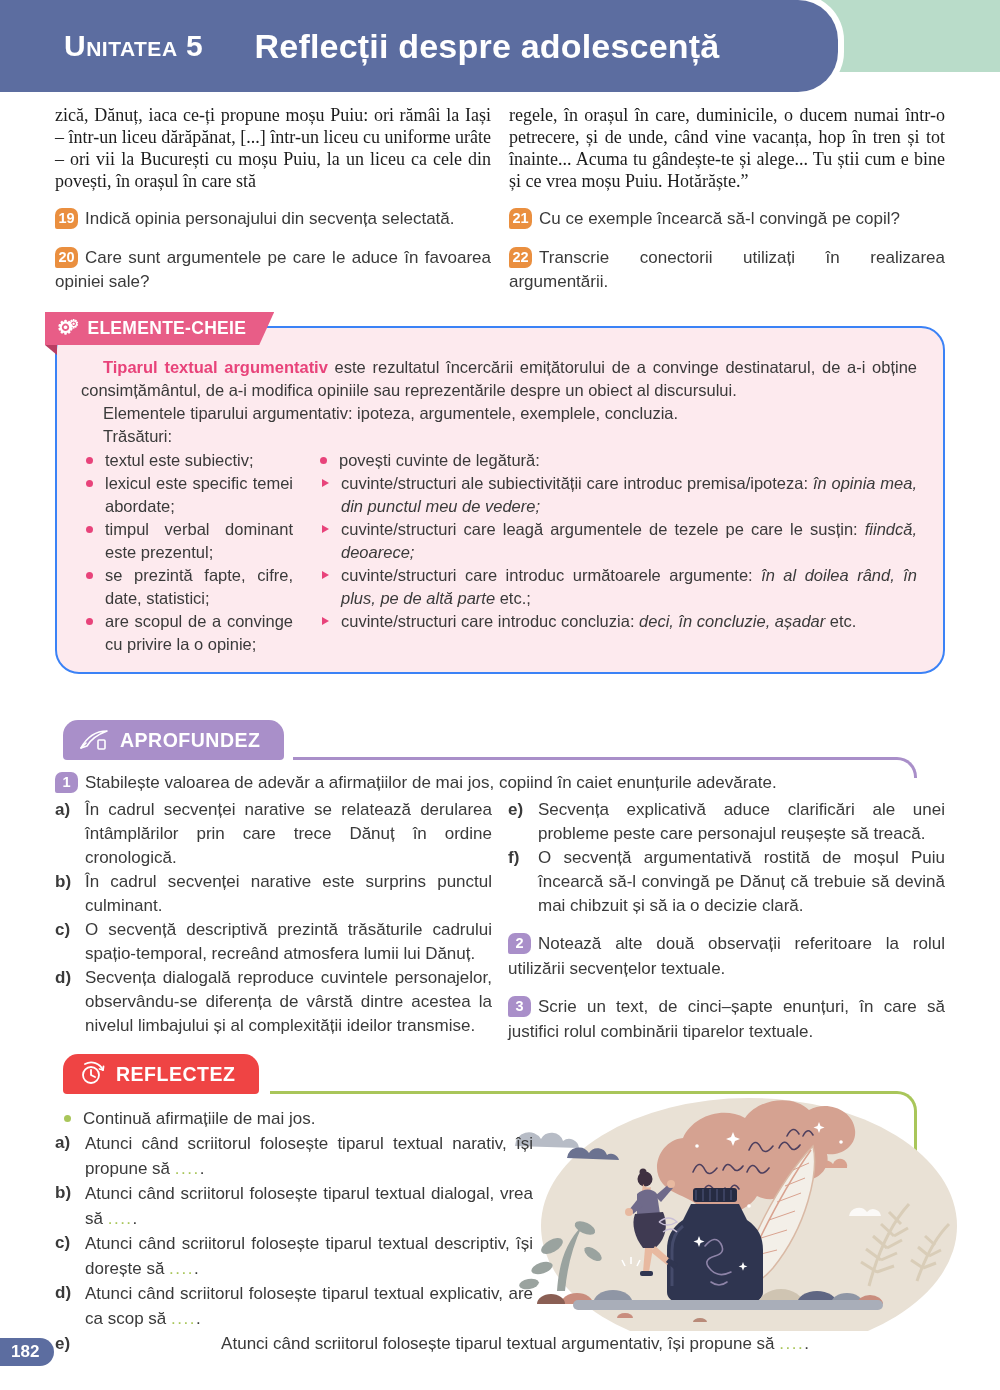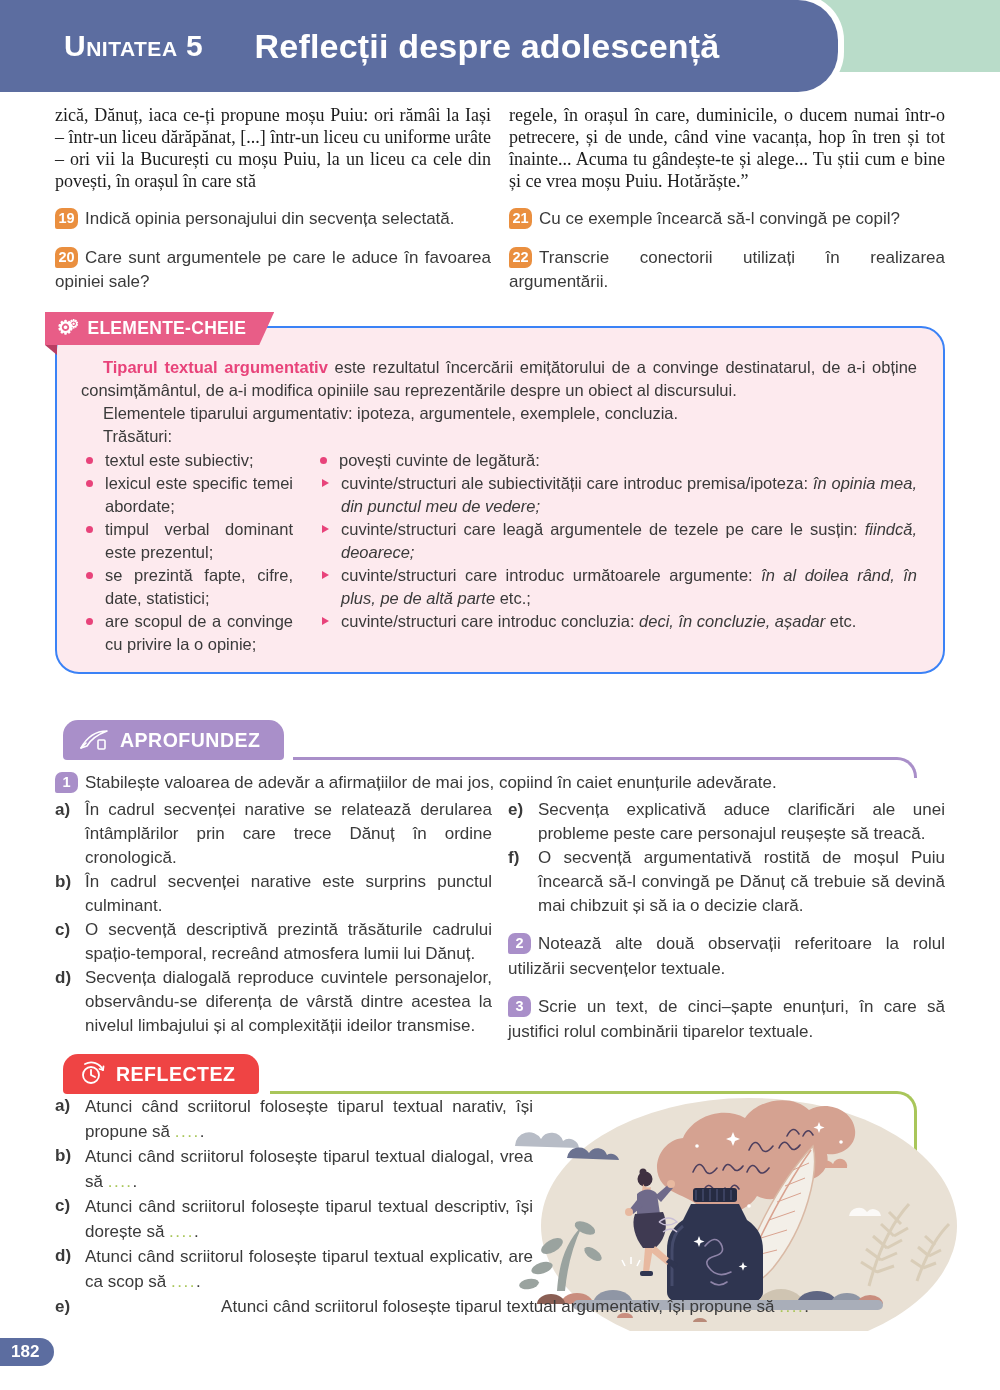--- a/index.html
+++ b/index.html
@@ -327,20 +327,21 @@
       <path d="M360 228 a13 9 0 0 1 26 0 z" fill="#c98d7e"></path>
       <rect x="76" y="224" width="310" height="10" rx="5" fill="#a9aeb9"></rect>
       <path d="M120 242 a8 5 0 0 1 16 0 z" fill="#c98d7e"></path>
       <path d="M196 246 a7 4 0 0 1 14 0 z" fill="#b98a79"></path>
       <g fill="#ffffff" stroke="#ffffff">
         <path d="M128 190 l-3 -6 M134 188 l0 -7 M140 190 l3 -6" stroke-width="1.6"></path>
       </g>
     </svg>
 
     <div class="rf-content">
+      <p class="rf-bullet">Continuă afirmațiile de mai jos.</p>
       <div class="rf-items">
         <div class="li">
             <span class="letter">a)</span>
             <p><span>Atunci când scriitorul folosește tiparul textual narativ, își propune să </span><span class="dots">....</span><span>.</span></p>
           </div>
         <div class="li">
             <span class="letter">b)</span>
             <p><span>Atunci când scriitorul folosește tiparul textual dialogal, vrea să </span><span class="dots">....</span><span>.</span></p>
           </div>
         <div class="li">

